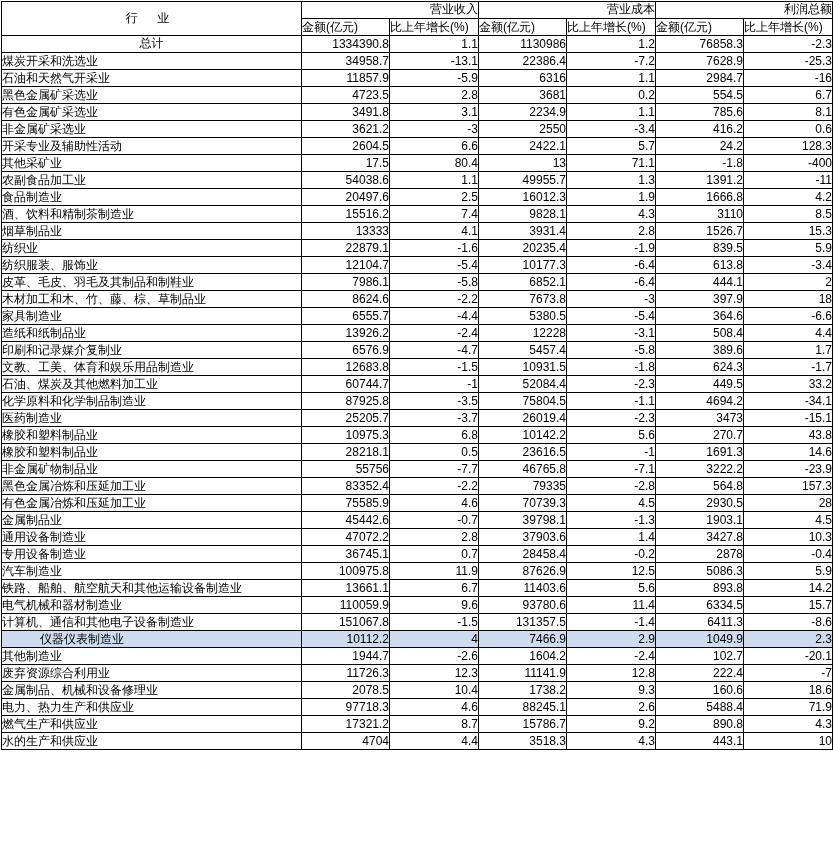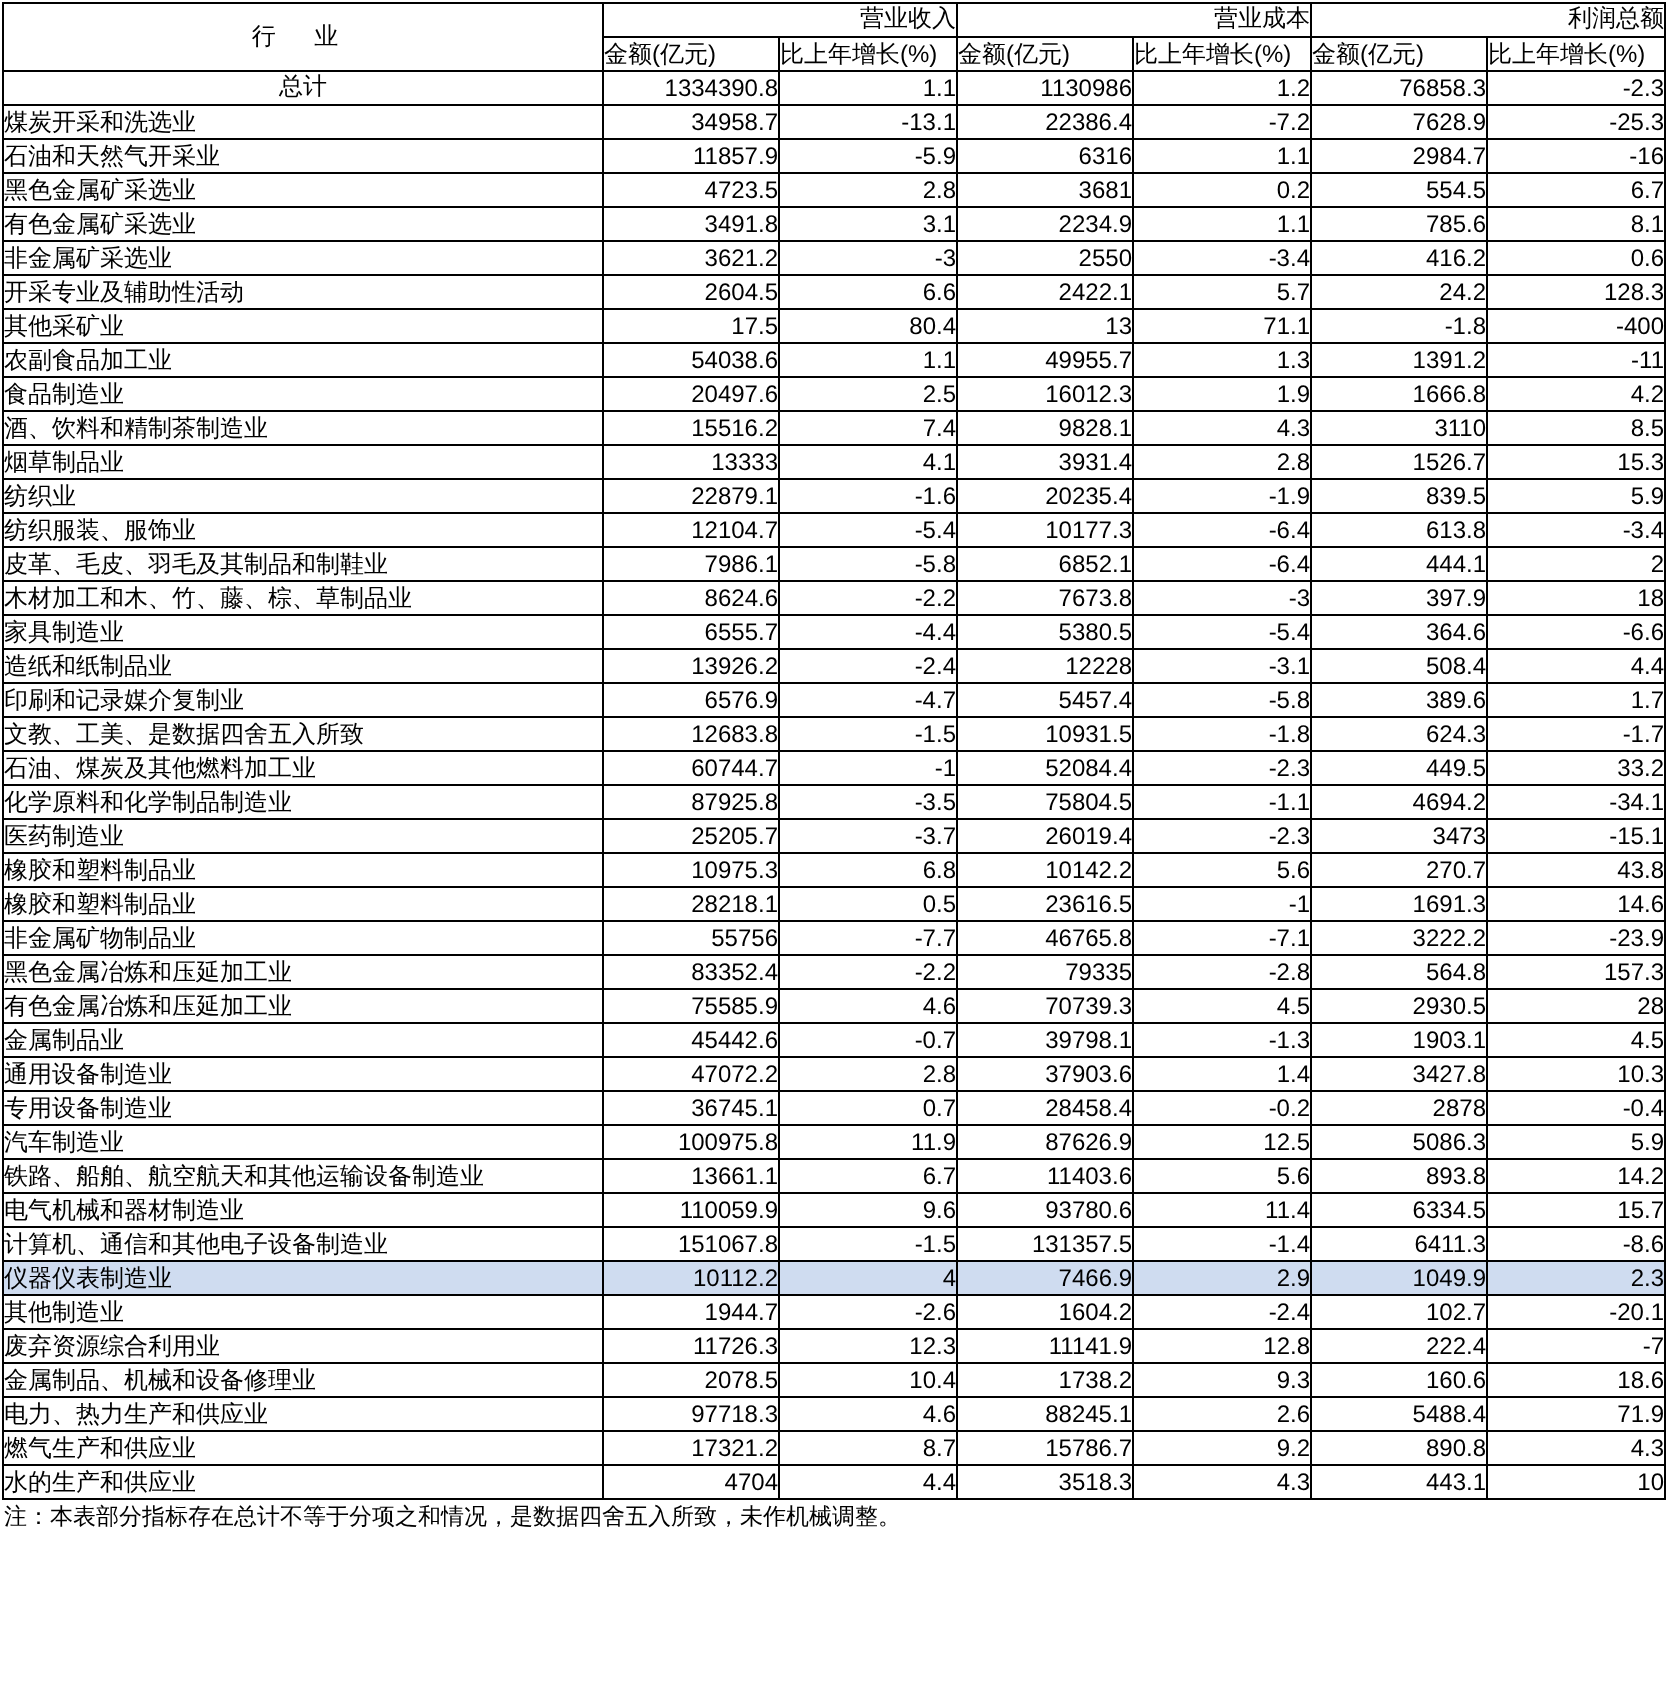--- a/index.html
+++ b/index.html
@@ -73,20 +73,21 @@
     padding-left: 0;
     font-family: Liberation Mono, monospace;
   }
   td.num {
     text-align: right;
     padding-right: 4px;
     white-space: nowrap;
   }
   tr.highlight td {
     background: #cfdcf0;
+    padding-left: 38px;
   }
   .note {
     font-size: 11.5px;
     line-height: 14px;
     padding: 2px 0 0 2px;
     white-space: nowrap;
   }
 </style>
 </head>
 <body>
@@ -284,21 +285,21 @@
         <tr>
           <td class="name">印刷和记录媒介复制业</td>
           <td class="num">6576.9</td>
           <td class="num">-4.7</td>
           <td class="num">5457.4</td>
           <td class="num">-5.8</td>
           <td class="num">389.6</td>
           <td class="num">1.7</td>
         </tr>
         <tr>
-          <td class="name">文教、工美、是数据四舍五入所致</td>
+          <td class="name">文教、工美、体育和娱乐用品制造业</td>
           <td class="num">12683.8</td>
           <td class="num">-1.5</td>
           <td class="num">10931.5</td>
           <td class="num">-1.8</td>
           <td class="num">624.3</td>
           <td class="num">-1.7</td>
         </tr>
         <tr>
           <td class="name">石油、煤炭及其他燃料加工业</td>
           <td class="num">60744.7</td>
@@ -492,14 +493,13 @@
           <td class="name">水的生产和供应业</td>
           <td class="num">4704</td>
           <td class="num">4.4</td>
           <td class="num">3518.3</td>
           <td class="num">4.3</td>
           <td class="num">443.1</td>
           <td class="num">10</td>
         </tr>
       </tbody>
   </table>
-  <div class="note">注：本表部分指标存在总计不等于分项之和情况，是数据四舍五入所致，未作机械调整。</div>
 </div>
 
 </body></html>

